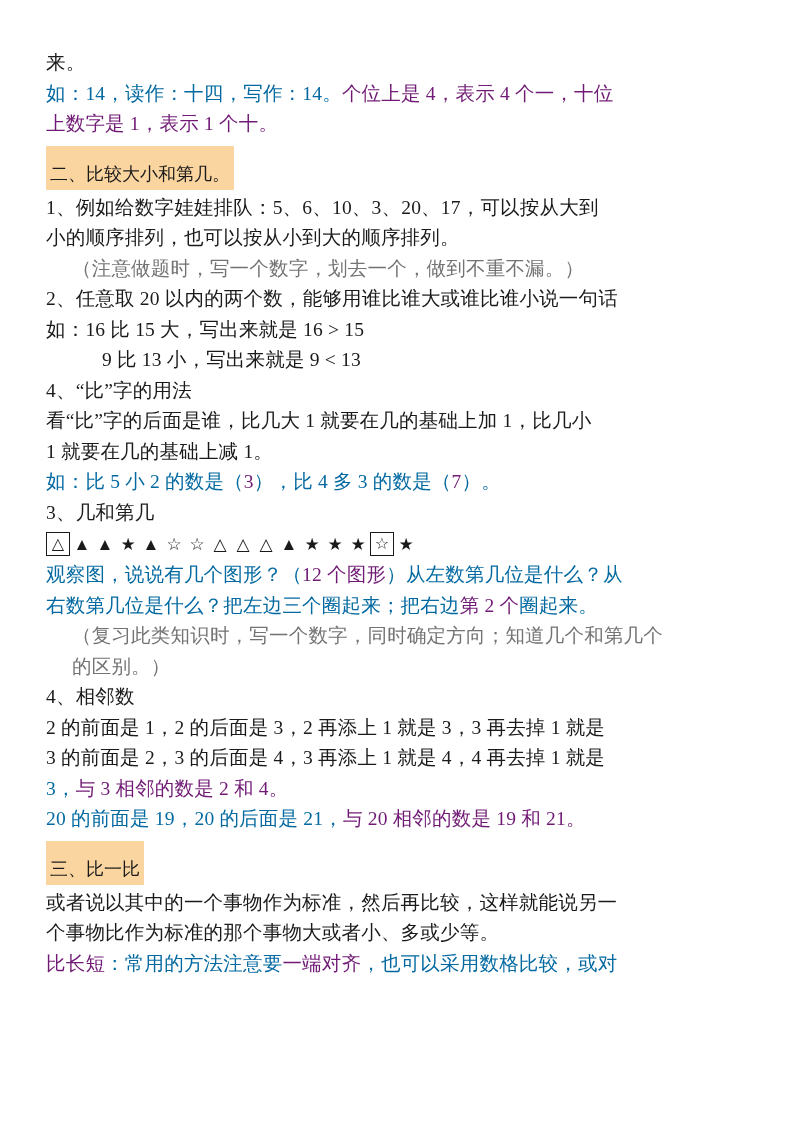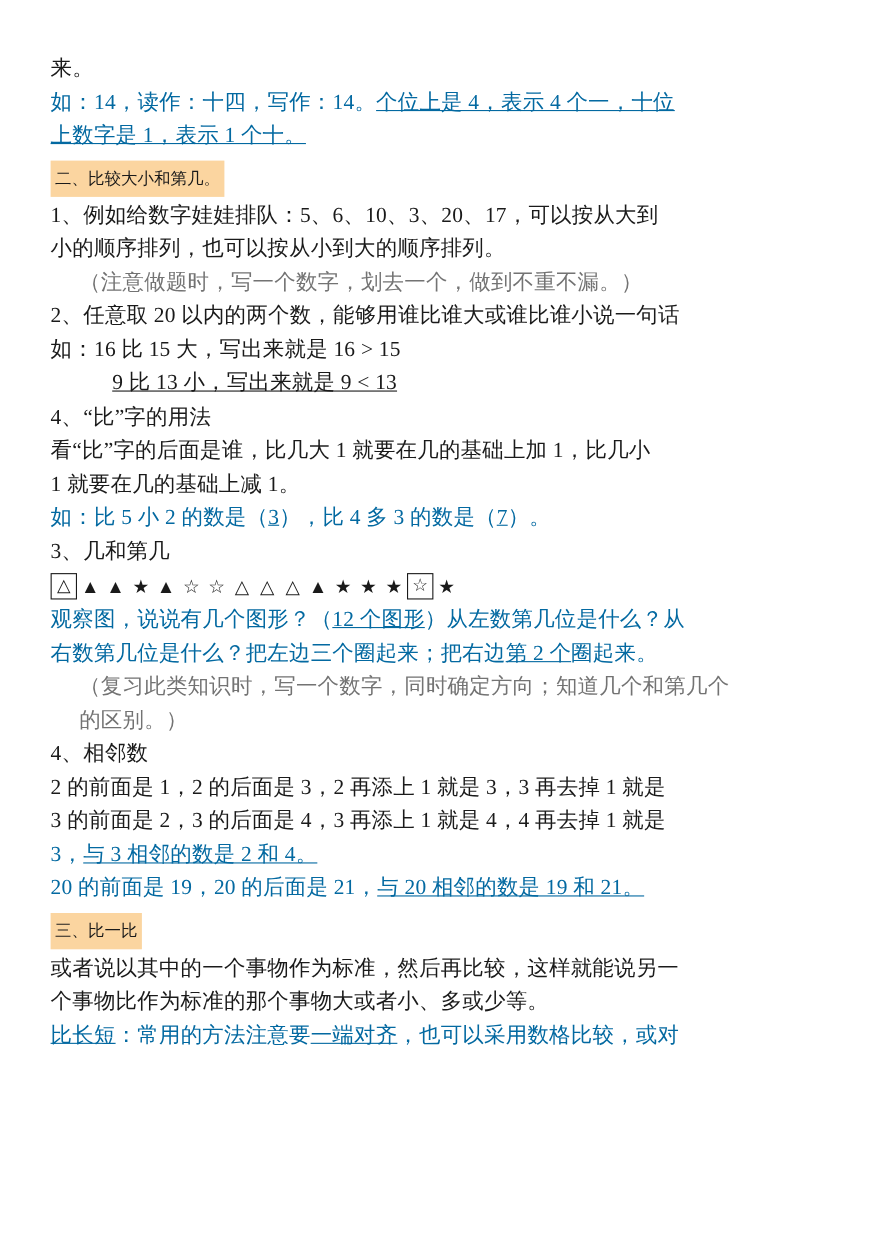--- a/index.html
+++ b/index.html
@@ -25,33 +25,33 @@
     font-size: 19.5px;
     line-height: 30.5px;
     margin: 0;
     letter-spacing: 0.2px;
     text-align: justify;
   }
   .p {
     margin: 0 0 0 0;
   }
   .indent-2 { padding-left: 26px; }
-  .indent-3 { padding-left: 56px; text-decoration: underline; }
+  .indent-3 { padding-left: 56px; }
 
-  .red { color: #0369a1; text-decoration: underline; }
+  .red { color: #701a75; }
   .blue { color: #737373; }
   .black { color: #0369a1; }
 
   .heading {
     display: inline-block;
     background: #fbd5a0;
     color: #1a1a1a;
-    font-size: 15px;
+    font-size: 18px;
     line-height: 28px;
-    padding: 3px 4px 2px 4px;
+    padding: 14px 4px 2px 4px;
     margin: 3px 0 2px 0;
     font-weight: 400;
   }
   .heading-wrap { margin: 3px 0 1px 0; }
 
   .shape-row {
     display: flex;
     align-items: center;
     gap: 1px;
     margin: 4px 0 4px 0;

